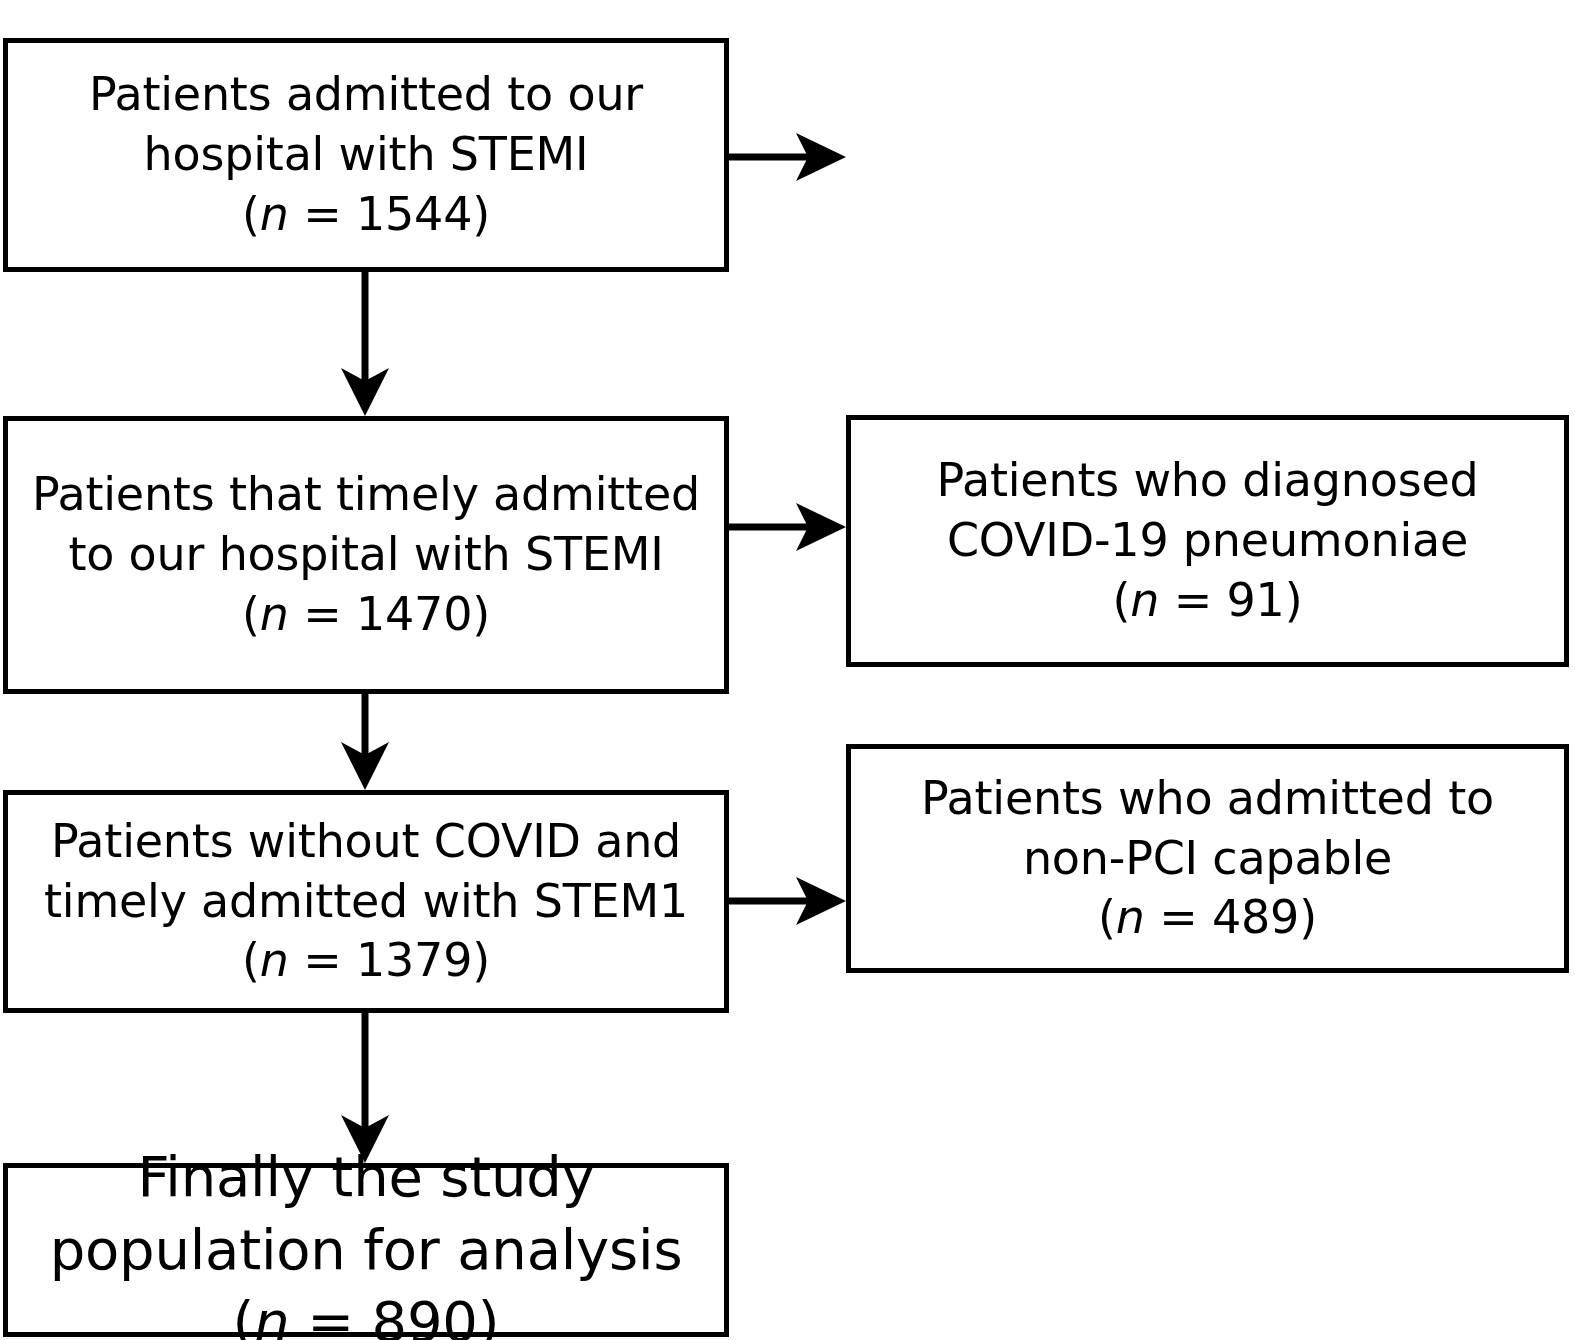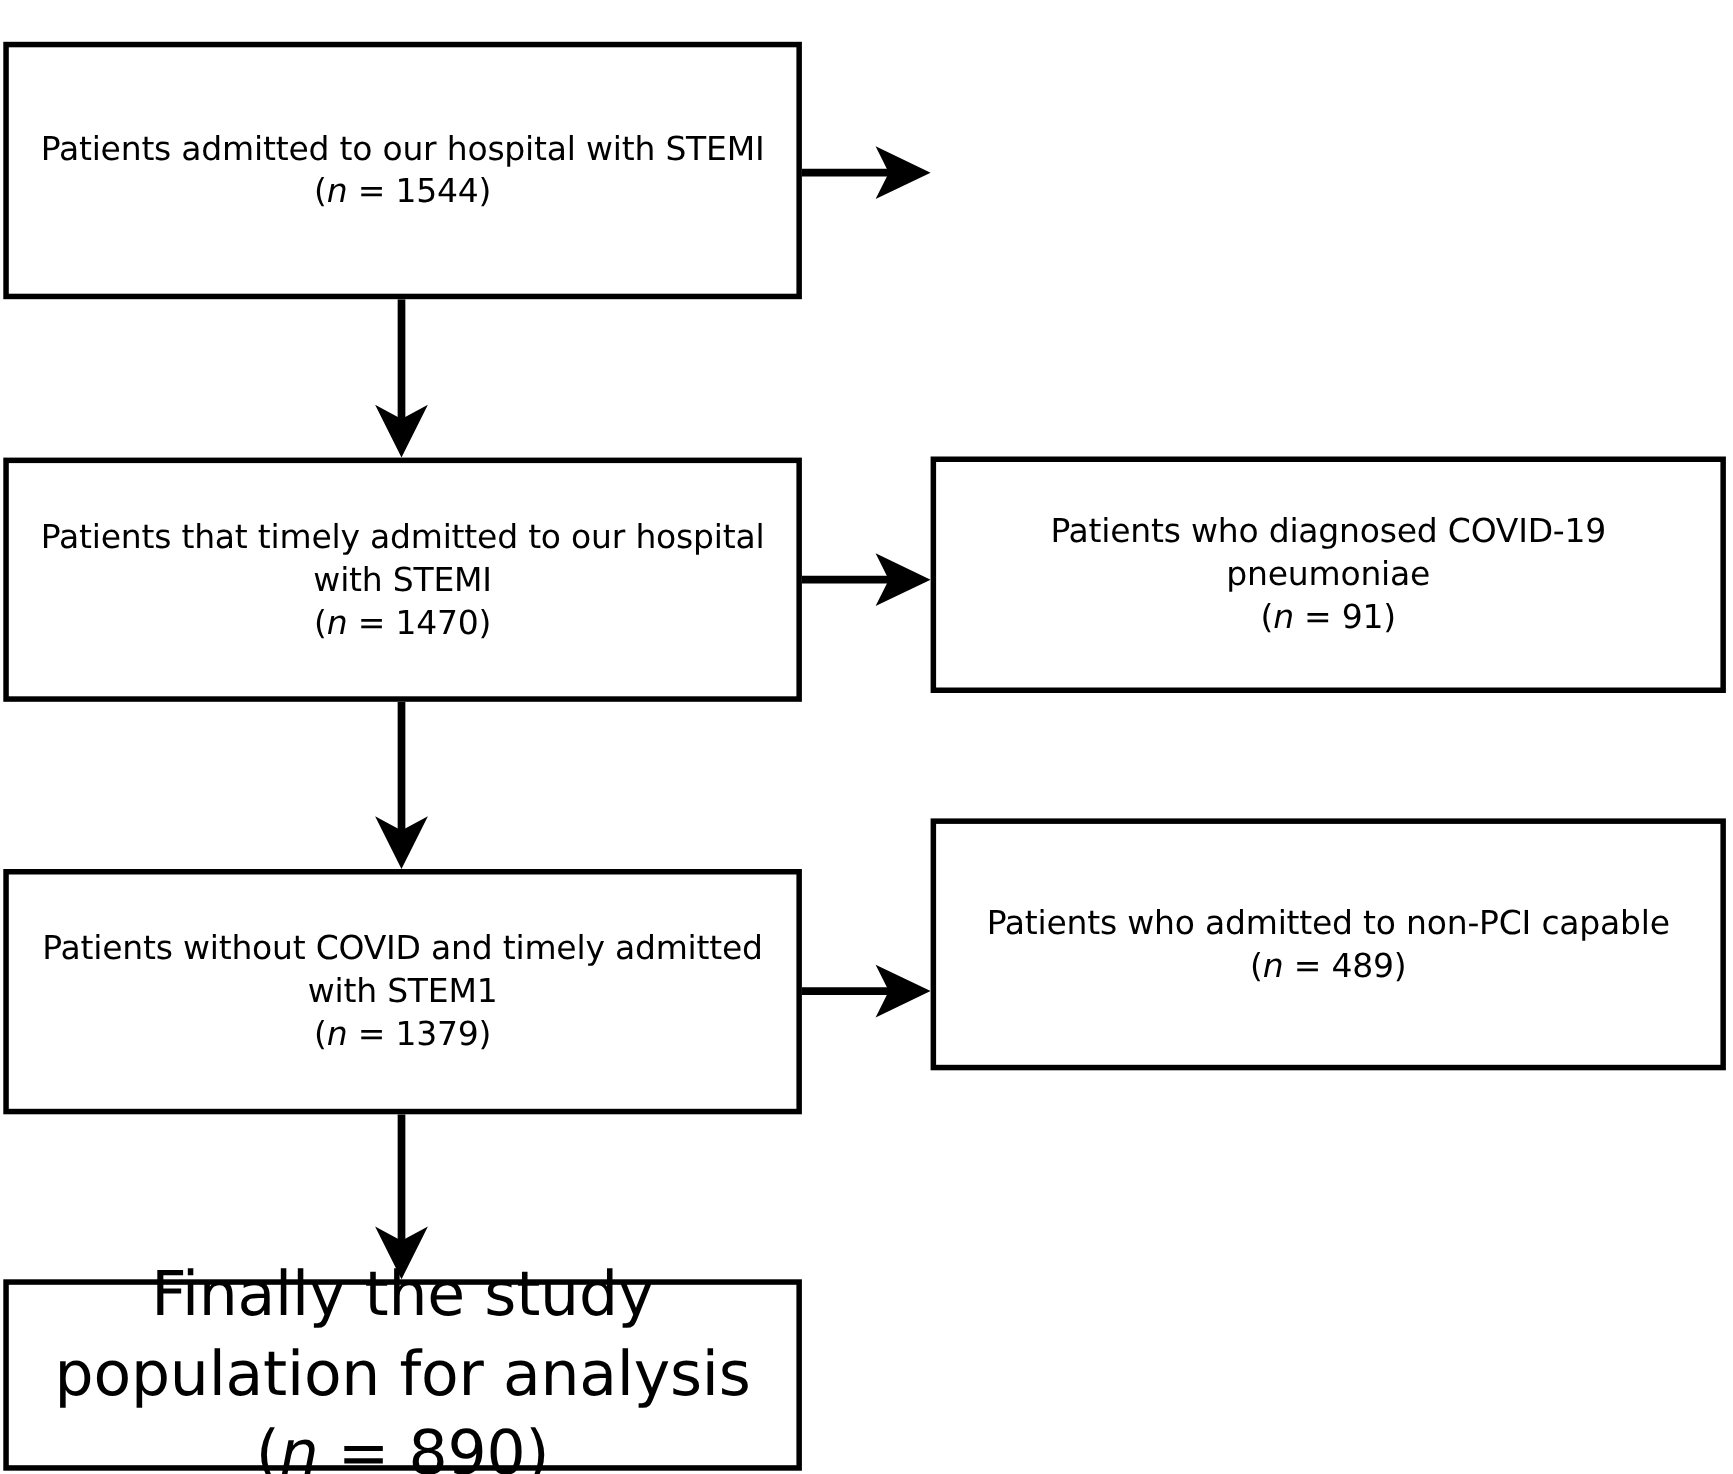--- a/index.html
+++ b/index.html
@@ -32,31 +32,31 @@
     align-items: center;
     justify-content: center;
     text-align: center;
     color: #000000;
   }
   .node-text {
     display: block;
     width: 100%;
     padding: 0 14px;
     box-sizing: border-box;
-    font-size: 30px;
+    font-size: 46px;
     line-height: 1.30;
     letter-spacing: -0.2px;
     white-space: pre-line;
     font-weight: 400;
   }
   
   #node-enrolled        { left: 3px;   top: 38px;   width: 726px; height: 234px; }
   #node-excluded-time   { left: 846px; top: 3px;    width: 723px; height: 312px; }
-  #node-timely          { left: 3px;   top: 416px;  width: 726px; height: 222px; }
-  #node-excluded-covid  { left: 846px; top: 415px;  width: 723px; height: 215px; }
+  #node-timely          { left: 3px;   top: 416px;  width: 726px; height: 278px; }
+  #node-excluded-covid  { left: 846px; top: 415px;  width: 723px; height: 252px; }
   #node-no-covid        { left: 3px;   top: 790px;  width: 726px; height: 223px; text-align: center; }
   #node-excluded-nonpci { left: 846px; top: 744px;  width: 723px; height: 229px; }
   #node-final           { left: 3px;   top: 1163px; width: 726px; height: 174px; }
   #node-final .node-text { font-size: 56px; }
   .ital { font-style: italic; }
 </style>
 </head>
 <body>
 
 <div id="flow-root">

